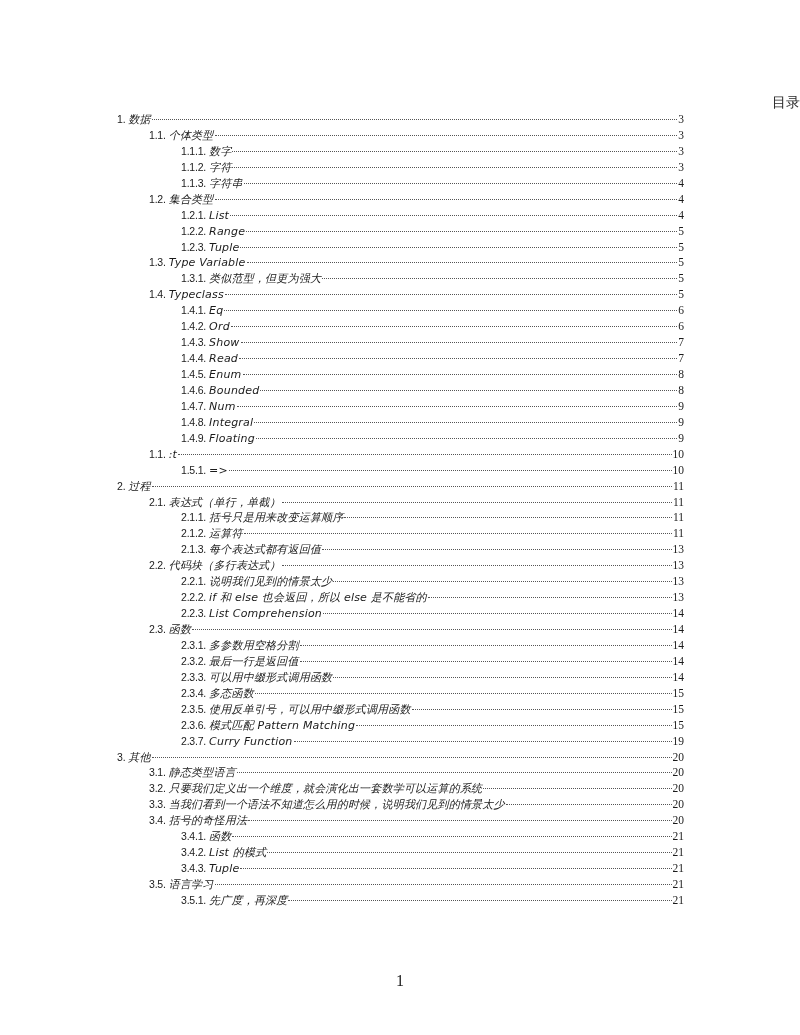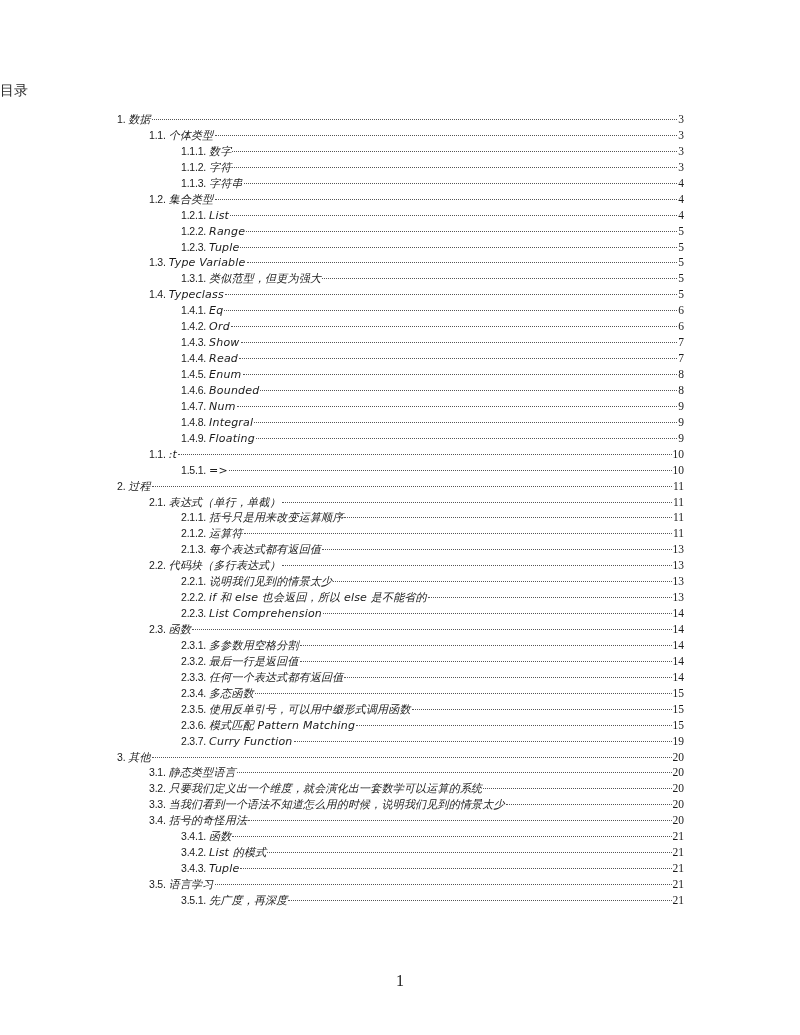--- a/index.html
+++ b/index.html
@@ -18,22 +18,22 @@
     .page {
       position: absolute;
       left: 0; top: 0;
       width: 800px;
       height: 1035px;
     }
     .toc-title {
       position: absolute;
       left: 0;
       width: 800px;
-      top: 82px;
-      text-align: left;
+      top: 94px;
+      text-align: right;
       font-family: Liberation Serif, serif;
       font-size: 14px;
       color: #2a2a2a;
     }
     .toc-list {
       position: absolute;
       left: 117px;
       top: 112px;
       width: 567px;
       margin: 0;
@@ -303,21 +303,21 @@
         <span class="toc-page">14</span>
       </li>
       <li class="toc-entry level-3">
         <span class="toc-num">2.3.2.</span>
         <span class="toc-label">最后一行是返回值</span>
         <span class="toc-leader"></span>
         <span class="toc-page">14</span>
       </li>
       <li class="toc-entry level-3">
         <span class="toc-num">2.3.3.</span>
-        <span class="toc-label">任何一个表达式都有返回值</span>
+        <span class="toc-label">可以用中缀形式调用函数</span>
         <span class="toc-leader"></span>
         <span class="toc-page">14</span>
       </li>
       <li class="toc-entry level-3">
         <span class="toc-num">2.3.4.</span>
         <span class="toc-label">多态函数</span>
         <span class="toc-leader"></span>
         <span class="toc-page">15</span>
       </li>
       <li class="toc-entry level-3">

